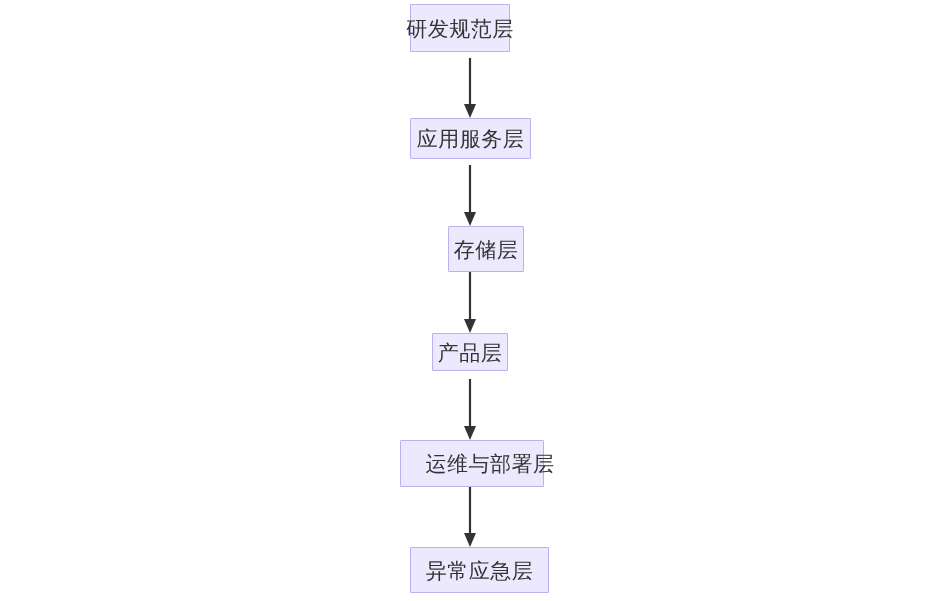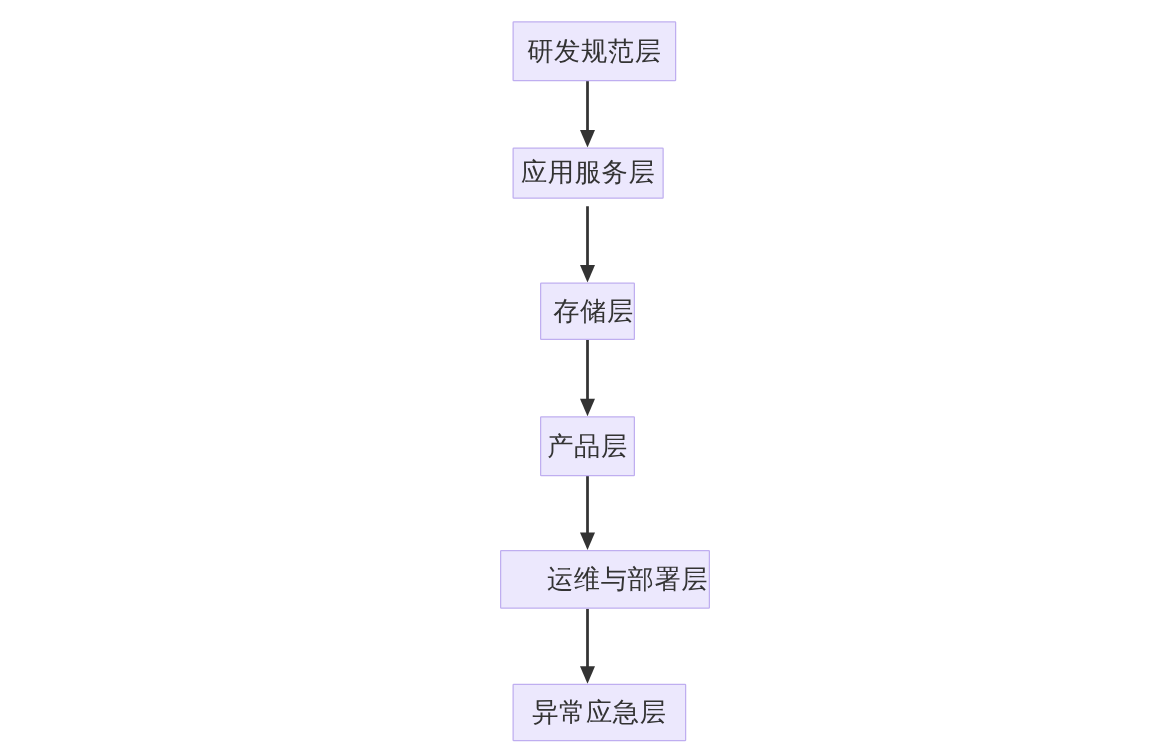--- a/index.html
+++ b/index.html
@@ -78,37 +78,37 @@
     <g>
       <line class="edge-line" x1="470" y1="379" x2="470" y2="429"></line>
       <polygon class="edge-head" points="470,440 464,426 476,426"></polygon>
     </g>
     <g>
       <line class="edge-line" x1="470" y1="487" x2="470" y2="536"></line>
       <polygon class="edge-head" points="470,547 464,533 476,533"></polygon>
     </g>
   </svg>
 
-  <div class="node" style="left:410px; top:17px; width:131px; height:48px;">
+  <div class="node" style="left:410px; top:4px; width:100px; height:48px;">
     <span>研发规范层</span>
   </div>
 
   <div class="node" style="left:410px; top:118px; width:121px; height:41px;">
     <span>应用服务层</span>
   </div>
 
-  <div class="node" style="left:432px; top:226px; width:76px; height:46px;justify-content:flex-end;">
+  <div class="node" style="left:448px; top:226px; width:76px; height:46px;">
     <span>存储层</span>
   </div>
 
-  <div class="node" style="left:432px; top:333px; width:76px; height:48px;text-align:center;">
+  <div class="node" style="left:432px; top:333px; width:76px; height:38px;text-align:center;">
     <span>产品层</span>
   </div>
 
-  <div class="node" style="left:400px; top:440px; width:168px; height:47px;padding-left:36px;">
+  <div class="node" style="left:400px; top:440px; width:144px; height:47px;padding-left:36px;">
     <span>运维与部署层</span>
   </div>
 
   <div class="node" style="left:410px; top:547px; width:139px; height:46px;">
     <span>异常应急层</span>
   </div>
 
 </div>
 
 </body></html>

